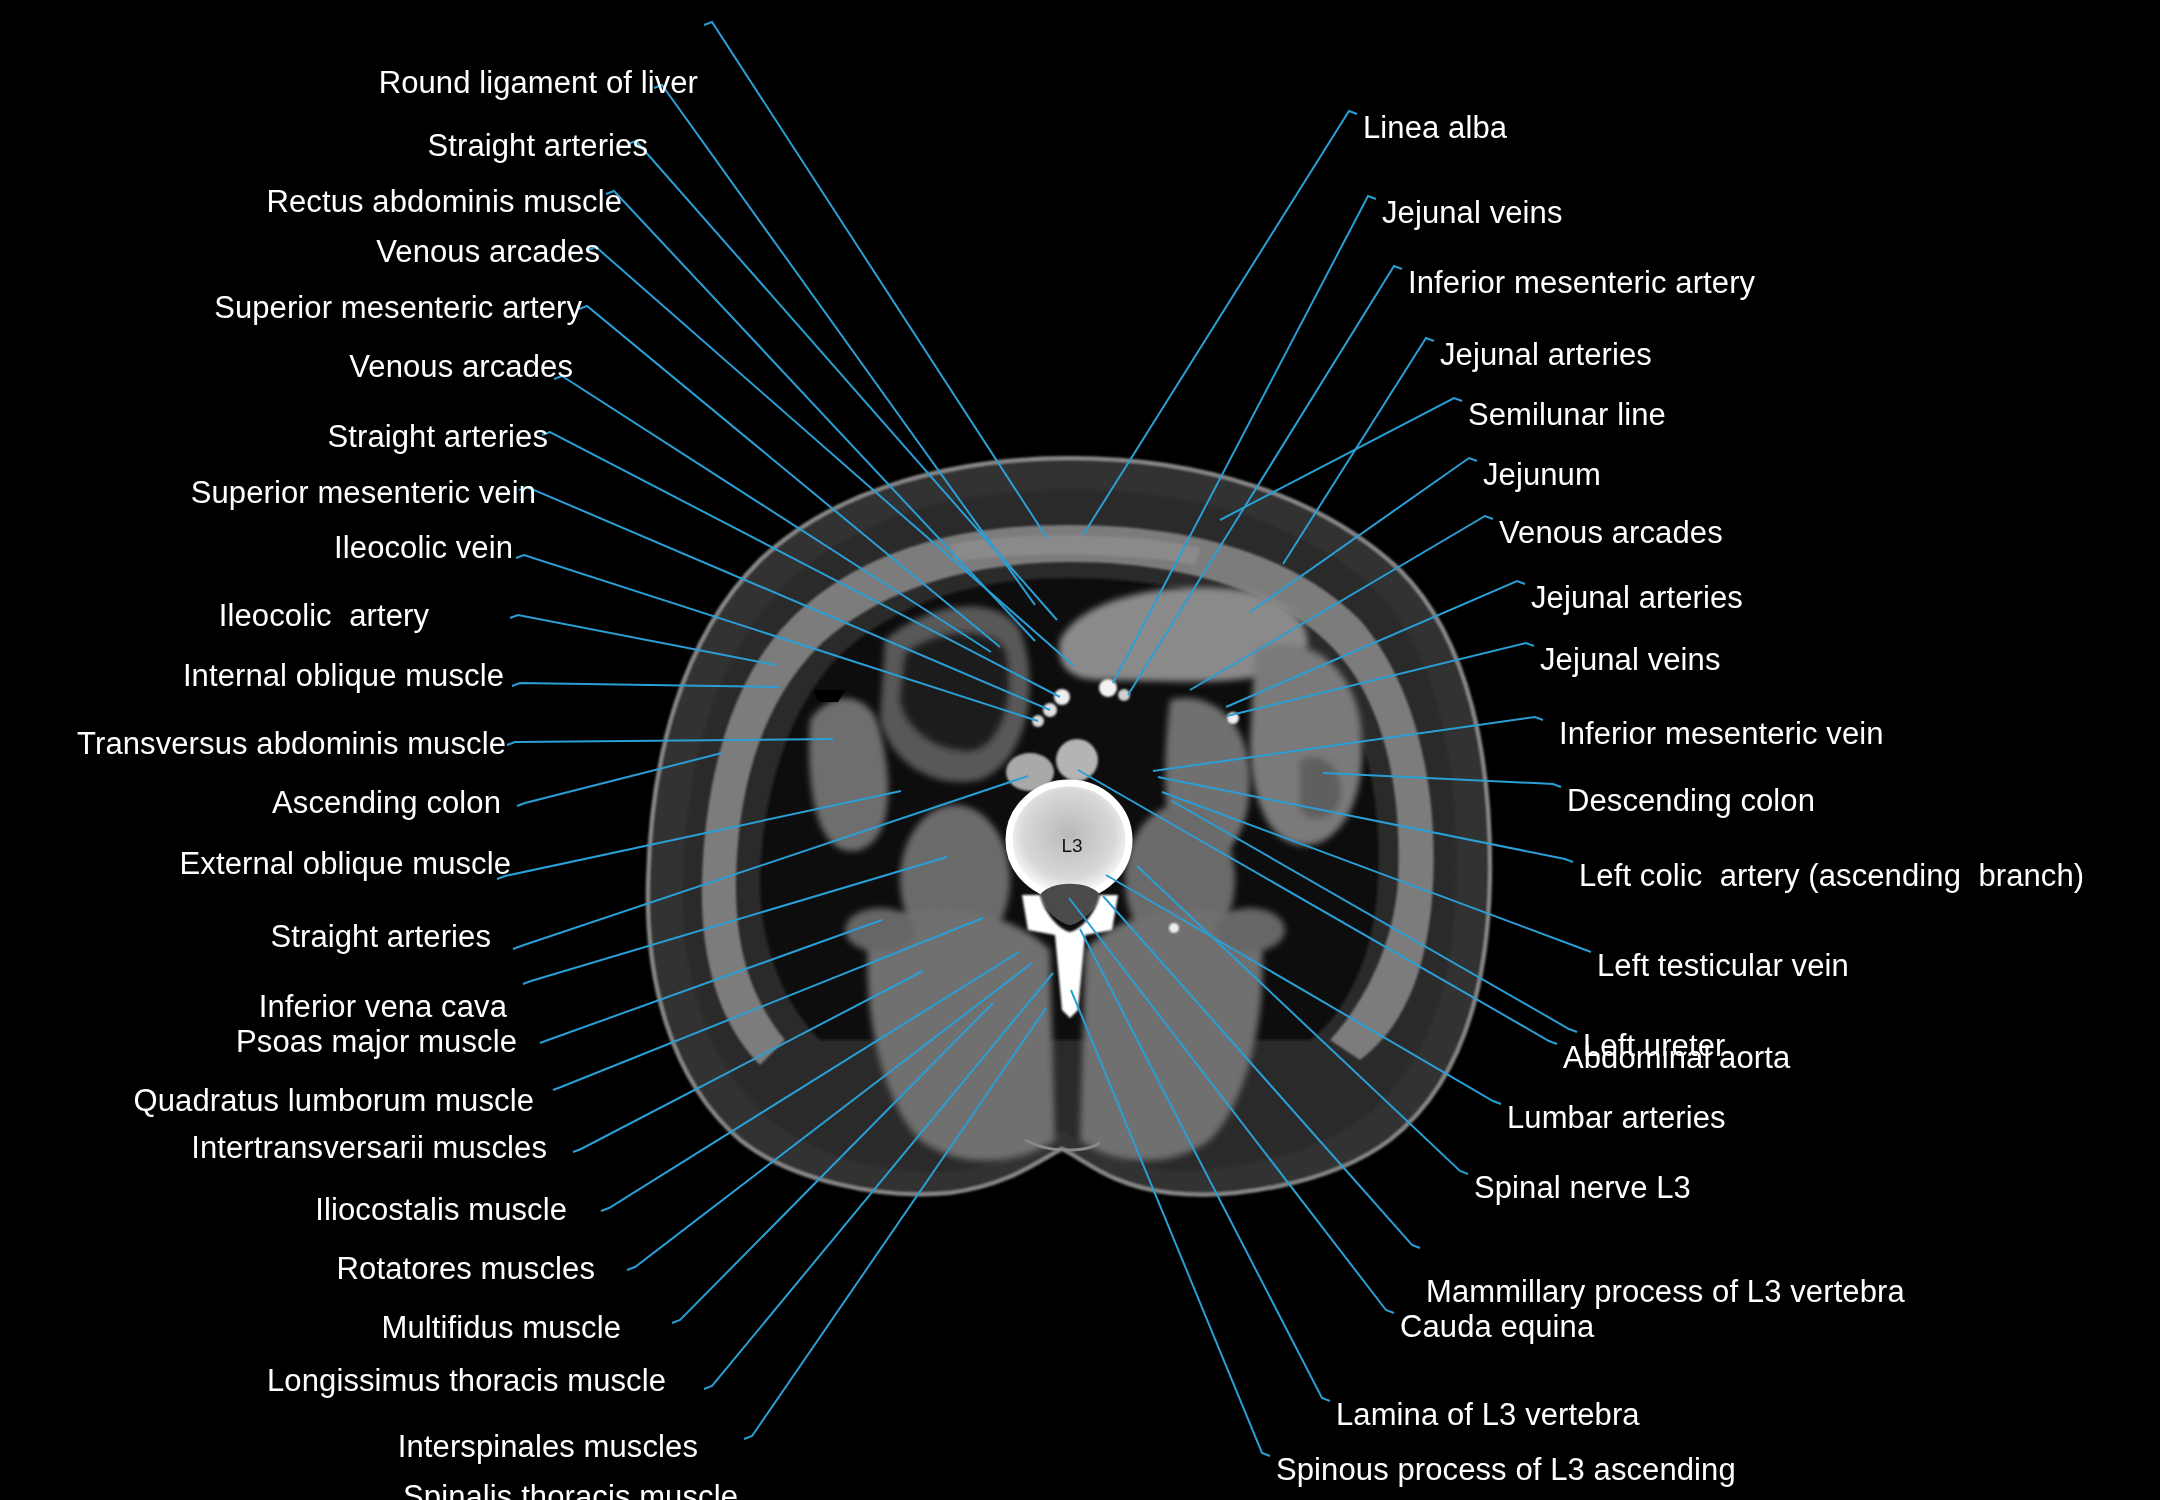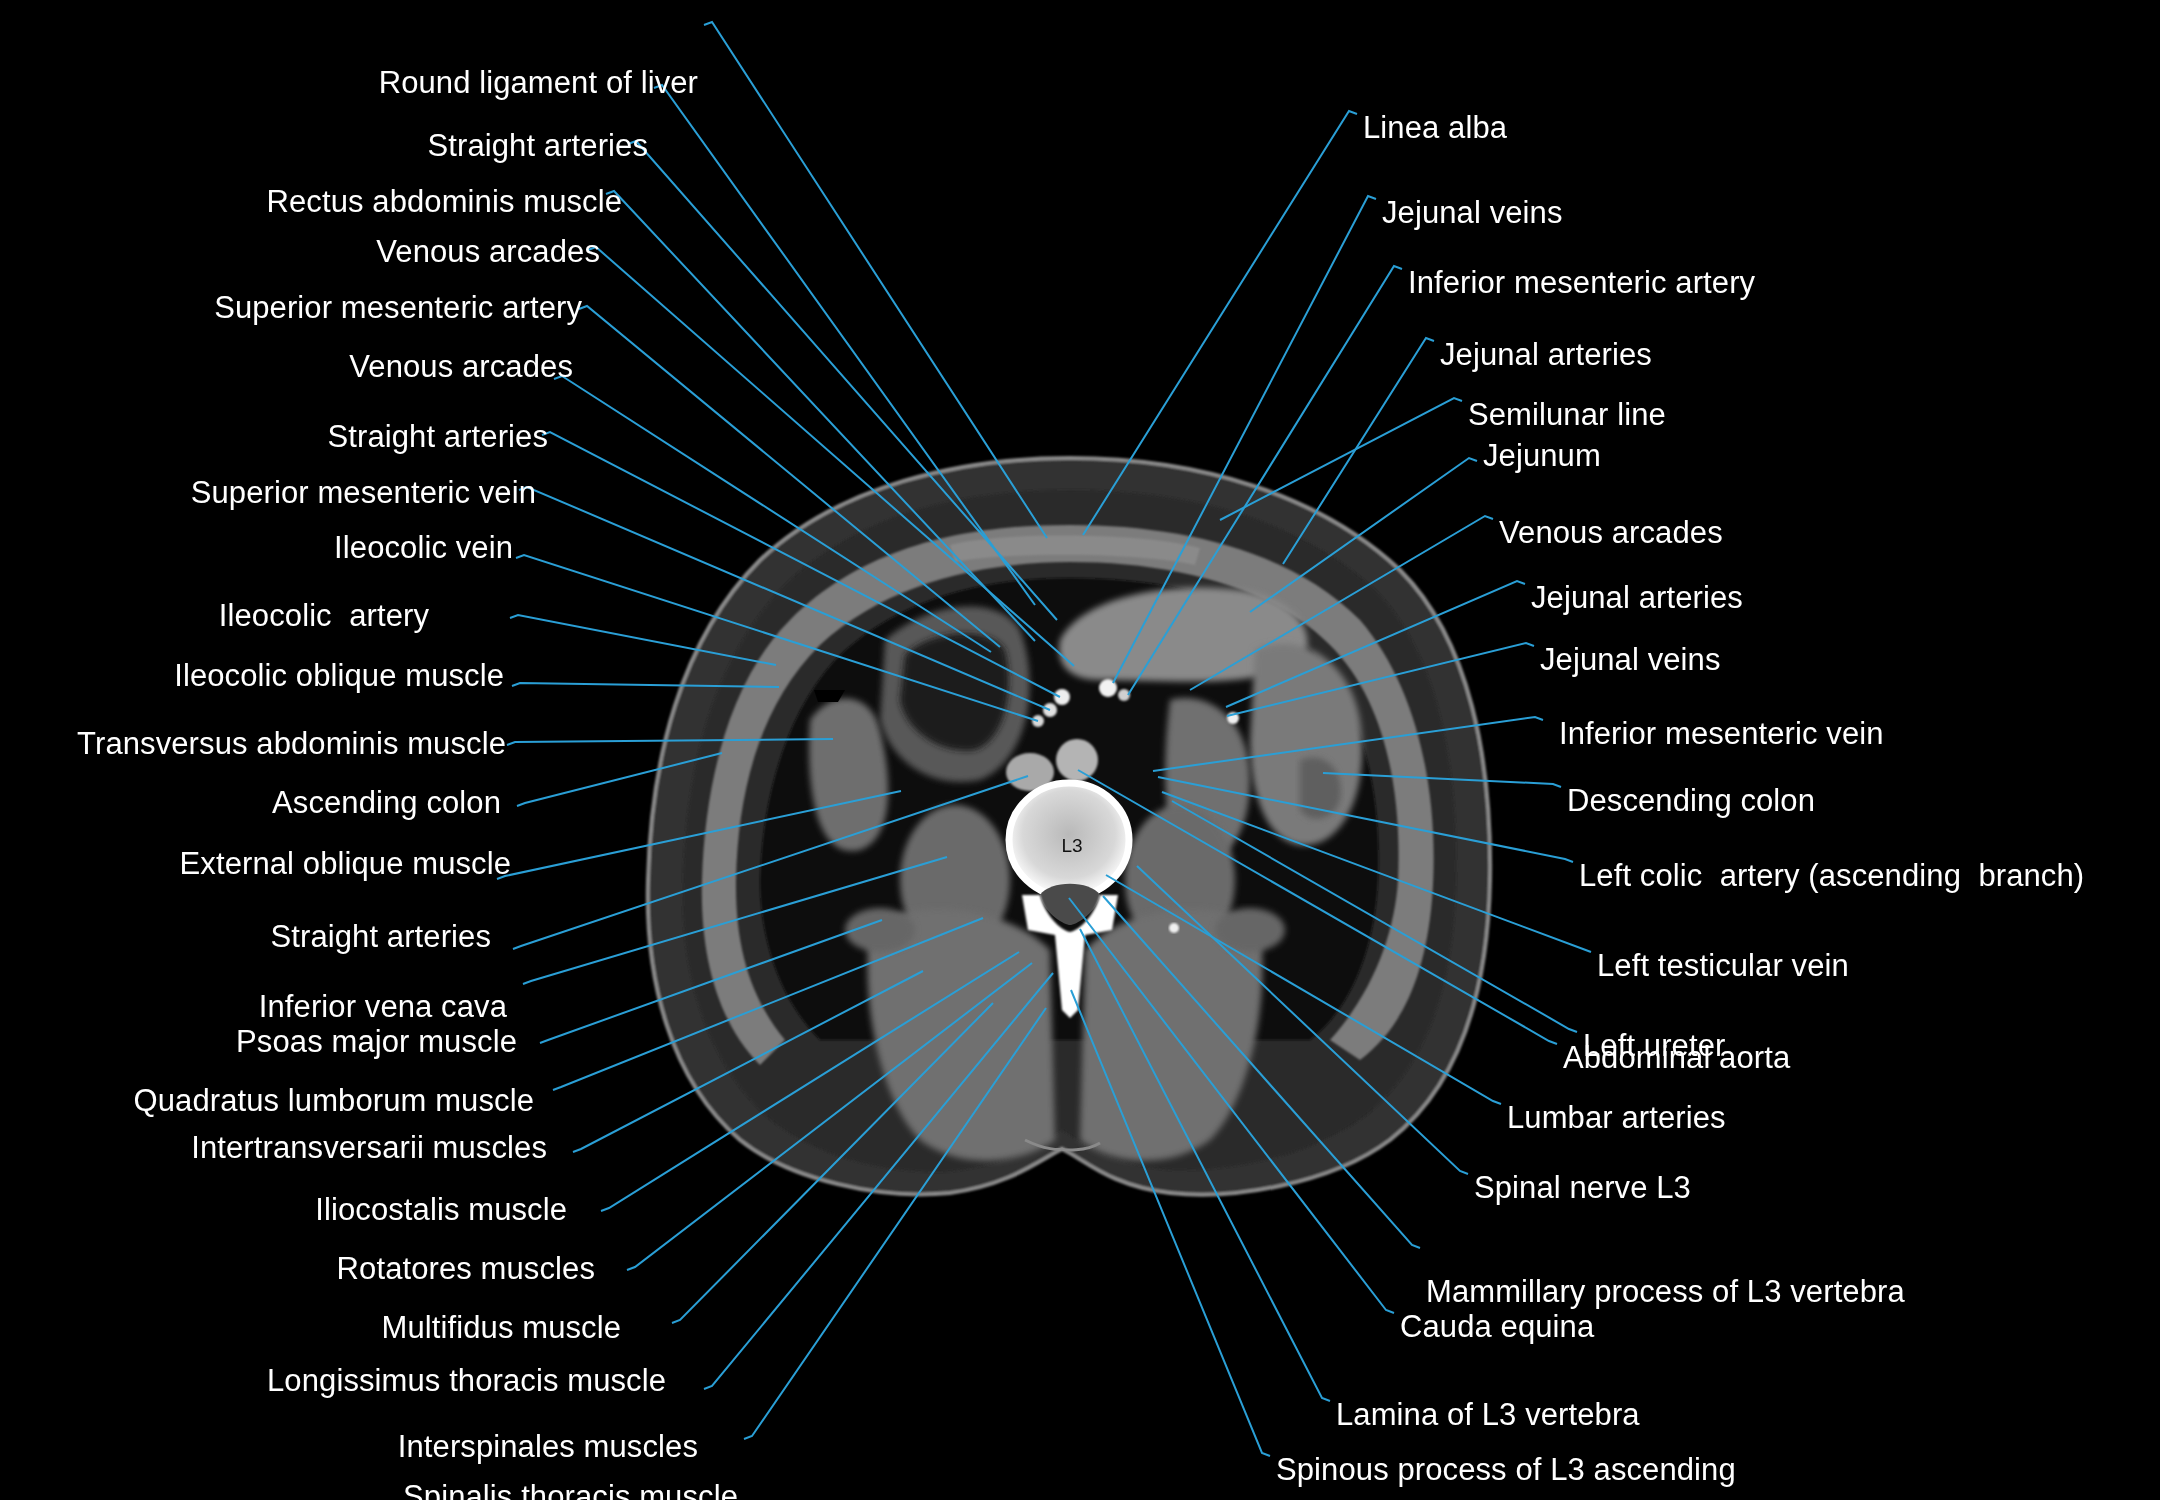--- a/index.html
+++ b/index.html
@@ -166,21 +166,21 @@
       <div class="label left" style="top: 39px; right: 1462px;">Round ligament of liver</div>
       <div class="label left" style="top: 102px; right: 1512px;">Straight arteries</div>
       <div class="label left" style="top: 158px; right: 1538px;">Rectus abdominis muscle</div>
       <div class="label left" style="top: 208px; right: 1560px;">Venous arcades</div>
       <div class="label left" style="top: 264px; right: 1578px;">Superior mesenteric artery</div>
       <div class="label left" style="top: 323px; right: 1587px;">Venous arcades</div>
       <div class="label left" style="top: 393px; right: 1612px;">Straight arteries</div>
       <div class="label left" style="top: 449px; right: 1624px;">Superior mesenteric vein</div>
       <div class="label left" style="top: 504px; right: 1647px;">Ileocolic vein</div>
       <div class="label left" style="top: 572px; right: 1731px;">Ileocolic  artery</div>
-      <div class="label left" style="top: 632px; right: 1656px;">Ileocolic oblique muscle</div>
+      <div class="label left" style="top: 632px; right: 1656px;">Internal oblique muscle</div>
       <div class="label left" style="top: 700px; right: 1654px;">Transversus abdominis muscle</div>
       <div class="label left" style="top: 759px; right: 1659px;">Ascending colon</div>
       <div class="label left" style="top: 820px; right: 1649px;">External oblique muscle</div>
       <div class="label left" style="top: 893px; right: 1669px;">Straight arteries</div>
       <div class="label left" style="top: 963px; right: 1653px;">Inferior vena cava</div>
       <div class="label left" style="top: 998px; right: 1643px;">Psoas major muscle</div>
       <div class="label left" style="top: 1057px; right: 1626px;">Quadratus lumborum muscle</div>
       <div class="label left" style="top: 1104px; right: 1613px;">Intertransversarii muscles</div>
       <div class="label left" style="top: 1166px; right: 1593px;">Iliocostalis muscle</div>
       <div class="label left" style="top: 1225px; right: 1565px;">Rotatores muscles</div>
@@ -188,21 +188,21 @@
       <div class="label left" style="top: 1337px; right: 1494px;">Longissimus thoracis muscle</div>
       <div class="label left" style="top: 1403px; right: 1462px;">Interspinales muscles</div>
       <div class="label left" style="top: 1453px; right: 1422px;">Spinalis thoracis muscle</div>
     </div>
   <div id="labels-right">
       <div class="label right" style="top: 128px; left: 1363px;">Linea alba</div>
       <div class="label right" style="top: 213px; left: 1382px;">Jejunal veins</div>
       <div class="label right" style="top: 283px; left: 1408px;">Inferior mesenteric artery</div>
       <div class="label right" style="top: 355px; left: 1440px;">Jejunal arteries</div>
       <div class="label right" style="top: 415px; left: 1468px;">Semilunar line</div>
-      <div class="label right" style="top: 456px; left: 1483px; text-align: center;">Jejunum</div>
+      <div class="label right" style="top: 475px; left: 1483px; text-align: center;">Jejunum</div>
       <div class="label right" style="top: 533px; left: 1499px;">Venous arcades</div>
       <div class="label right" style="top: 598px; left: 1531px;">Jejunal arteries</div>
       <div class="label right" style="top: 660px; left: 1540px;">Jejunal veins</div>
       <div class="label right" style="top: 734px; left: 1549px; margin-left: 10px;">Inferior mesenteric vein</div>
       <div class="label right" style="top: 801px; left: 1567px;">Descending colon</div>
       <div class="label right" style="top: 876px; left: 1579px;">Left colic  artery (ascending  branch)</div>
       <div class="label right" style="top: 966px; left: 1597px;">Left testicular vein</div>
       <div class="label right" style="top: 1046px; left: 1583px;">Left ureter</div>
       <div class="label right" style="top: 1058px; left: 1563px;">Abdominal aorta</div>
       <div class="label right" style="top: 1118px; left: 1507px;">Lumbar arteries</div>

